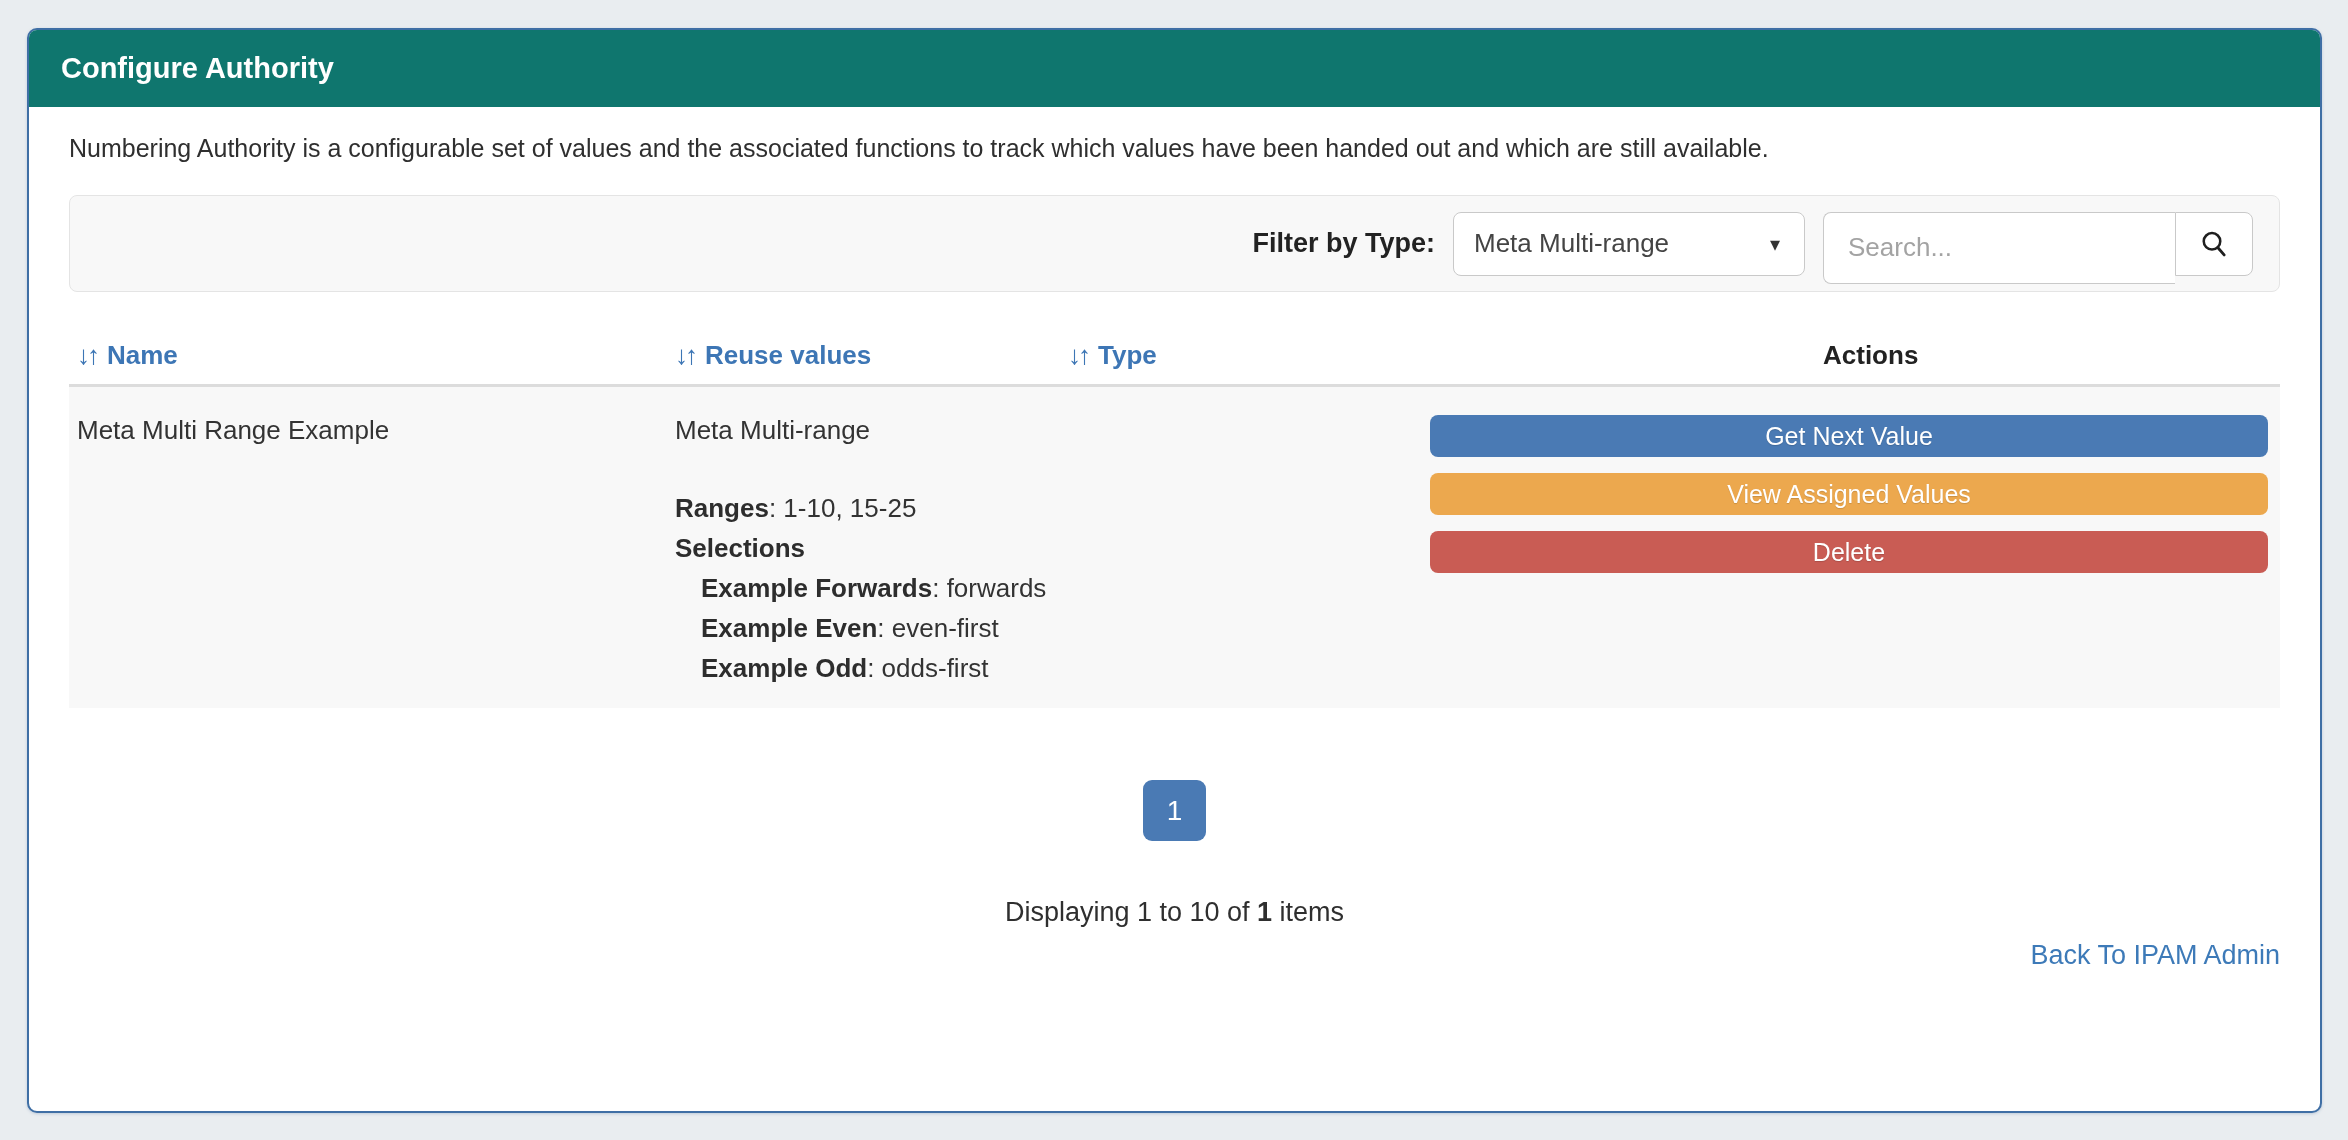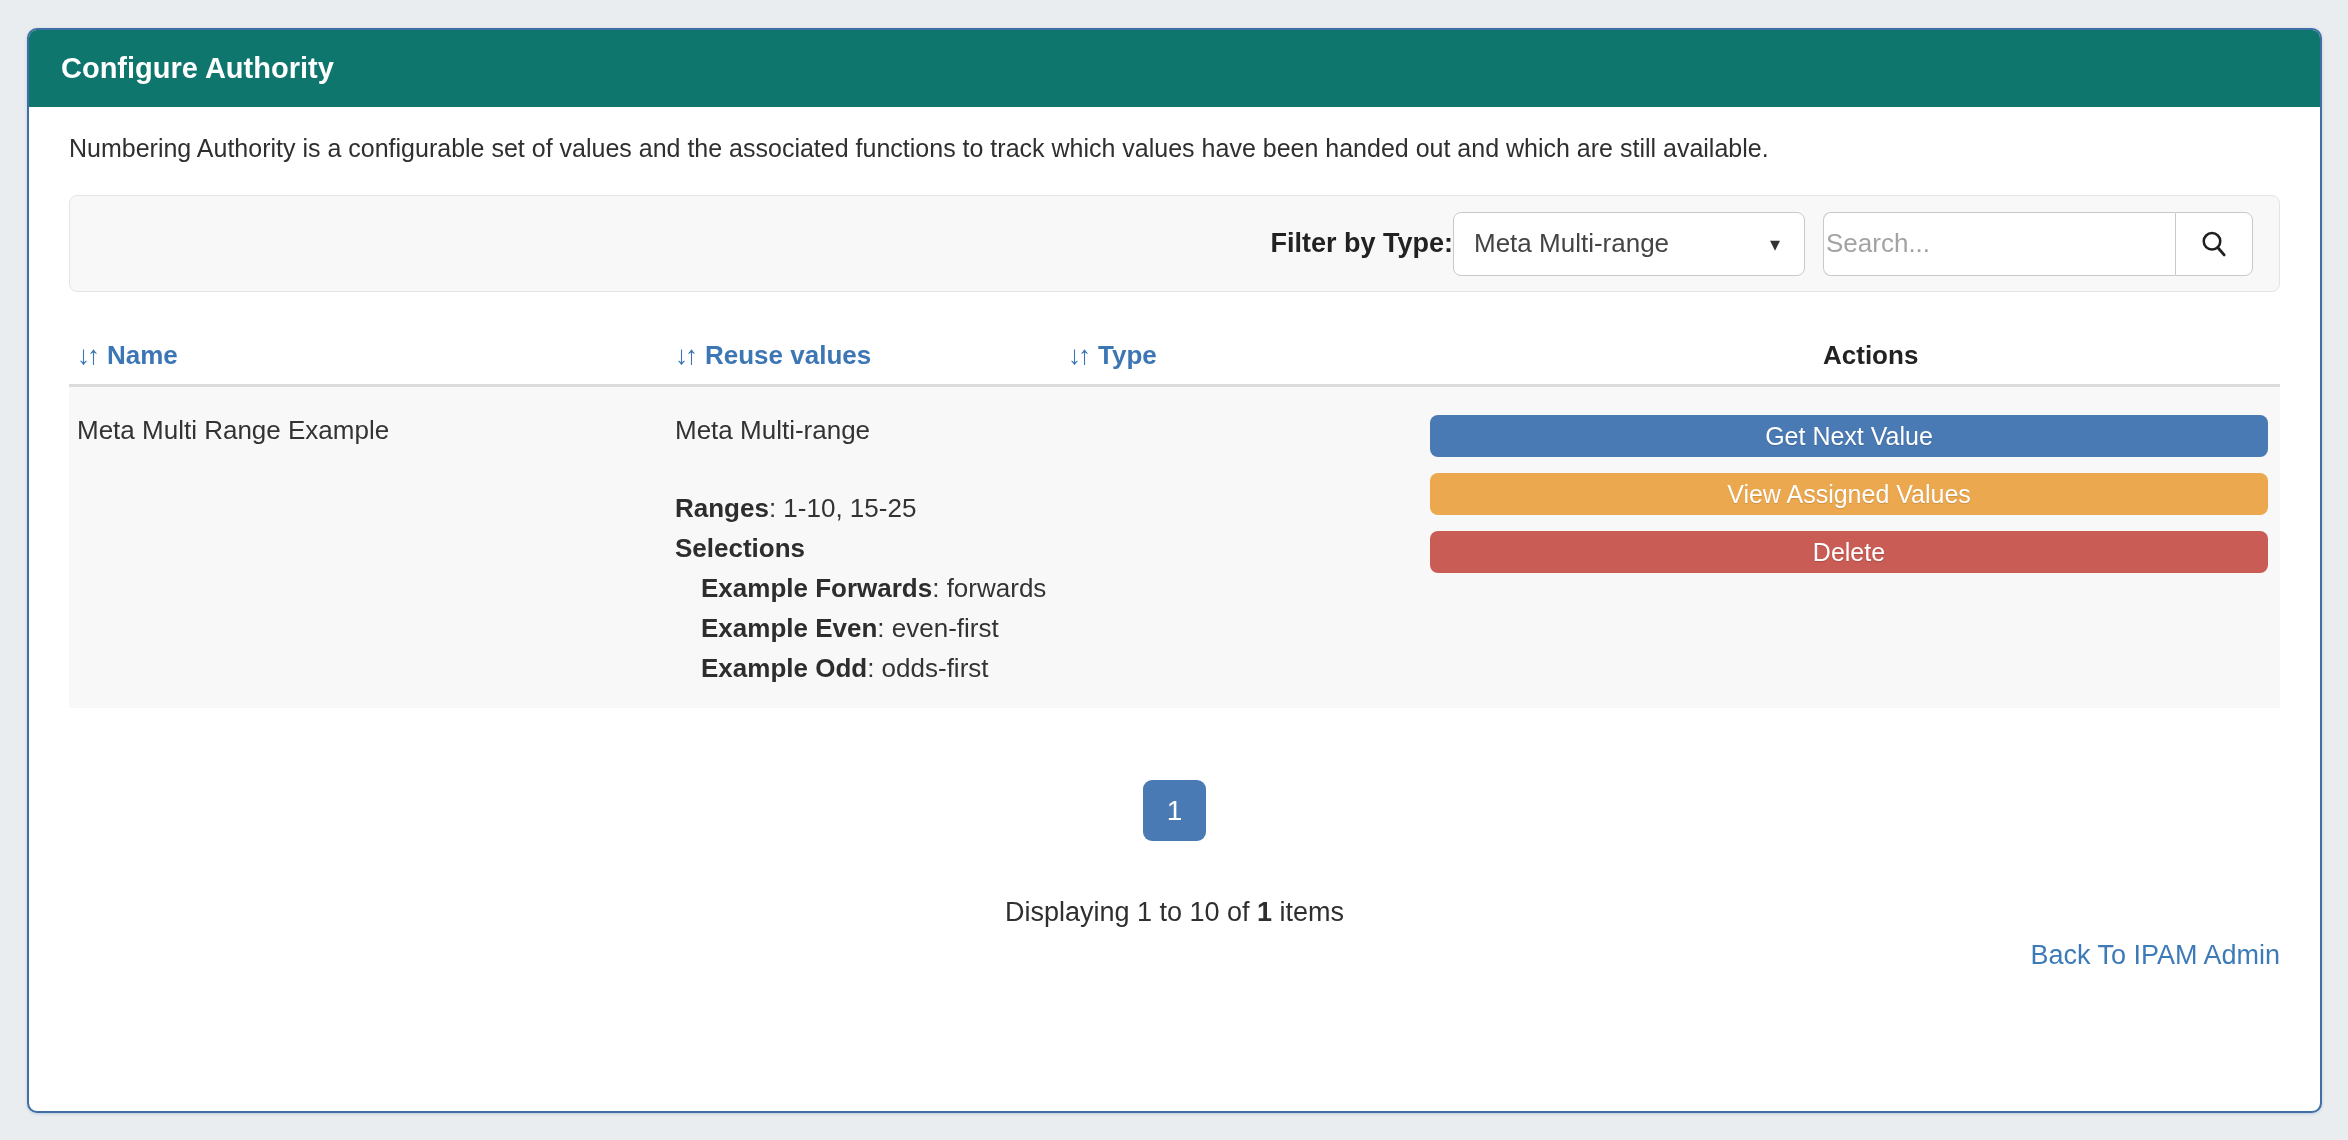--- a/index.html
+++ b/index.html
@@ -33,36 +33,36 @@
   .description { margin:24px 0 0 0; font-size:25px; color:#2f2f2f; line-height:34px; }
 
   .filter-bar {
     margin-top:30px; height:97px;
     background:#f8f8f8;
     border:1px solid #e4e4e4;
     border-radius:8px;
     display:flex; align-items:center; justify-content:flex-end;
     padding-right:26px; box-sizing:border-box;
   }
-  .filter-label { font-weight:bold; font-size:27px; color:#222; }
+  .filter-label { font-weight:bold; font-size:27px; color:#222; margin-right:18px; }
   .type-select {
     width:352px; height:64px; background:#fff;
     border:1px solid #c9c9c9; border-radius:8px;
     display:flex; align-items:center; justify-content:space-between;
     padding:0 24px 0 20px; box-sizing:border-box;
     font-size:26px; color:#444;
     margin-right:18px; cursor:pointer;
   }
   .caret { font-size:20px; color:#333; line-height:1; }
   .search-group { display:flex; height:64px; }
   .search-input {
-    width:352px; height:64px; box-sizing:border-box;
+    width:352px; height:72px; box-sizing:border-box;
     border:1px solid #c9c9c9; border-right:none;
     border-radius:8px 0 0 8px;
-    padding:0 2px; font-size:26px; color:#333;
+    padding:0 24px; font-size:26px; color:#333;
     font-family:"Liberation Sans","DejaVu Sans",sans-serif;
     outline:none; background:#fff;
   }
   .search-input::placeholder { color:#a3a3a3; }
   .search-button {
     width:78px; height:64px; box-sizing:border-box;
     background:#fff; border:1px solid #c9c9c9;
     border-radius:0 8px 8px 0;
     display:flex; align-items:center; justify-content:center;
     cursor:pointer; padding:0;

